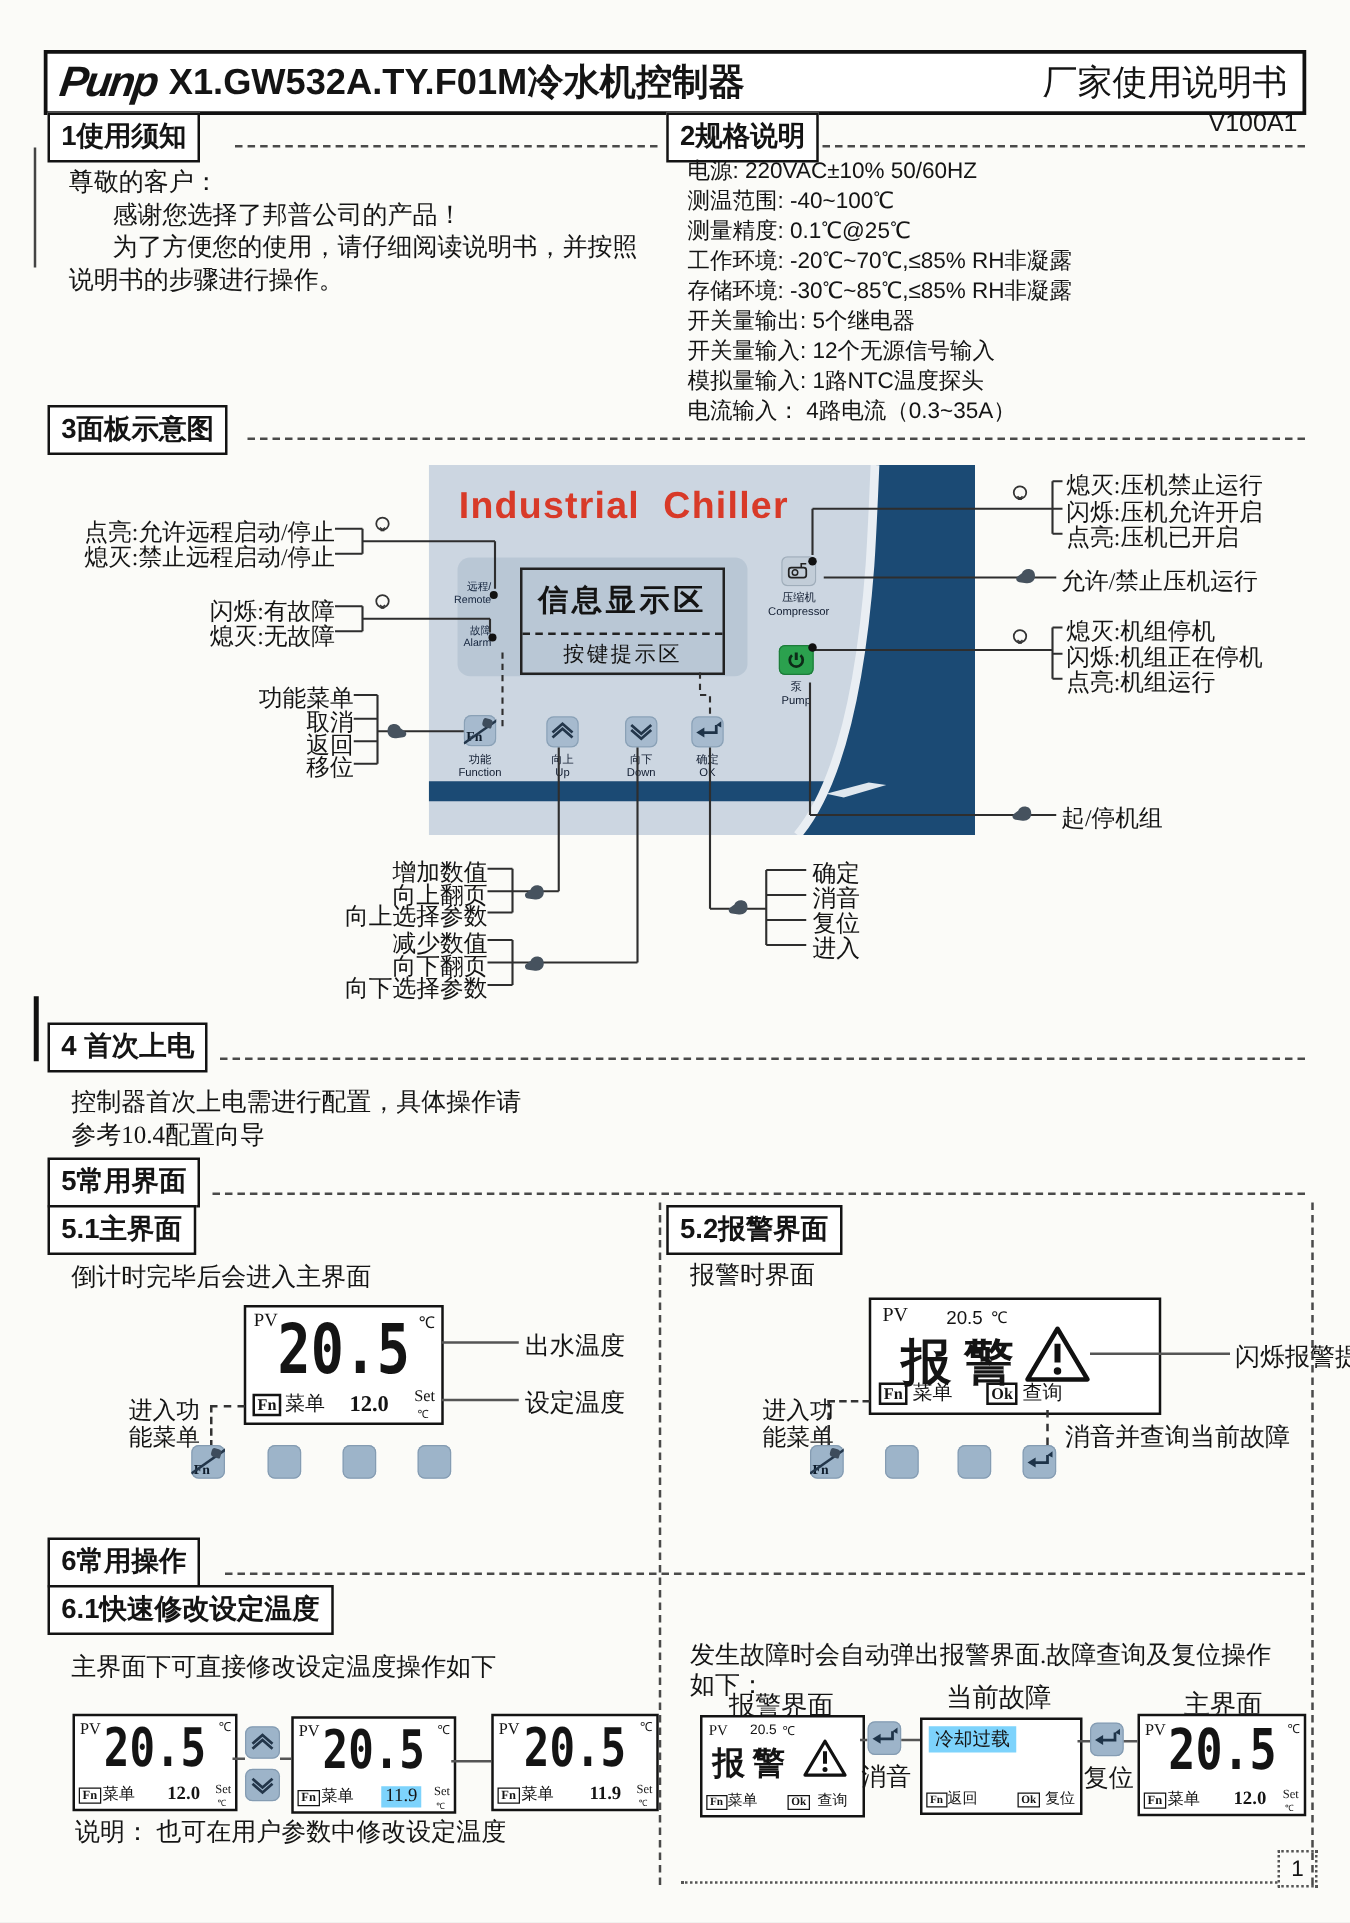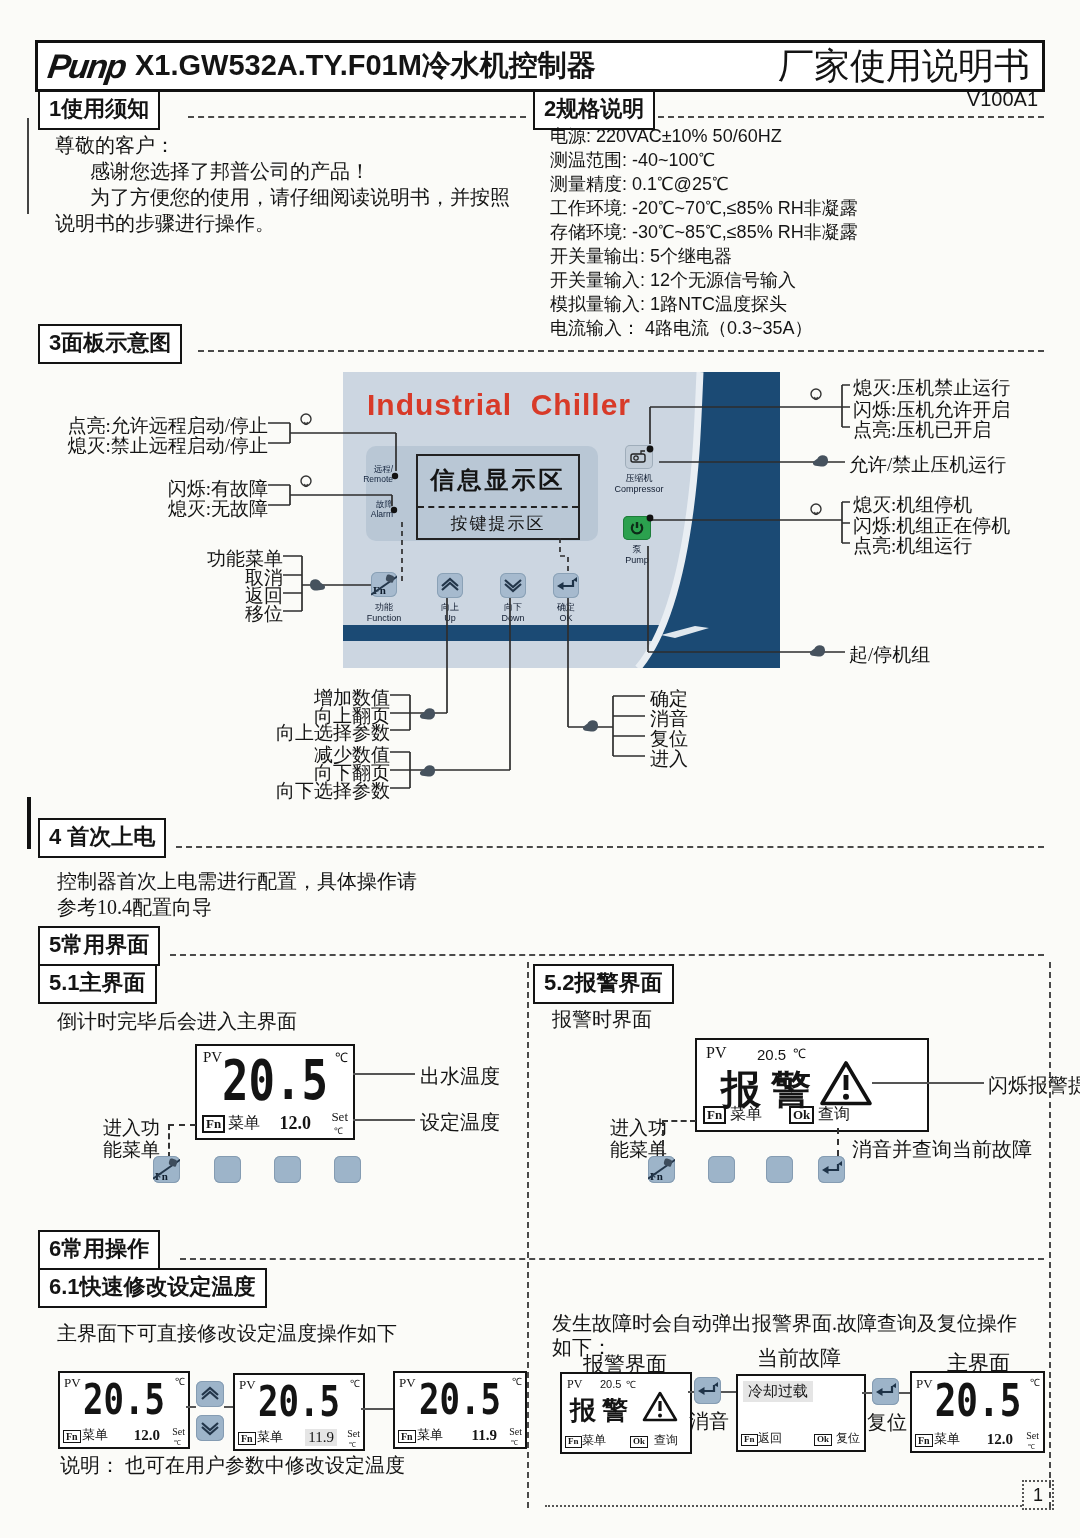--- a/index.html
+++ b/index.html
@@ -33,33 +33,33 @@
   .dlh{position:absolute;height:0;border-top:2px dashed #333;}
   .dlv{position:absolute;width:0;border-left:2px dashed #333;}
   
   .fng{position:relative;width:100%;height:100%;overflow:hidden;}
   .fnt{position:absolute;left:2px;bottom:1px;font-family:"Liberation Serif",serif;
        font-weight:bold;font-size:11px;color:#0e1c2c;}
   .fns{position:absolute;left:-3px;top:12px;width:34px;border-top:2.5px solid #23364a;
        transform:rotate(-35deg);}
   .fnb{position:absolute;right:3px;top:3px;width:8px;height:7px;background:#3d4c5c;
        border-radius:2px 3px 1px 3px;transform:rotate(18deg);}
-  .hl{background:#e5e5e5;}
+  .hl{background:#7dd3fc;}
   .pv{font-family:"Liberation Serif",serif;}
   .sans{font-family:"Liberation Sans",sans-serif;}
 </style>
 </head>
 <body>
 
 <div id="page">
 
   <div class="a" style="left:35px;top:40px;width:1004px;height:46px;border:3px solid #111;background:#fff;display:flex;align-items:center;">
     <span style="margin-left:10px;font:italic 900 34px 'Liberation Sans',sans-serif;letter-spacing:-2px;transform:skewX(-8deg);display:inline-block;">Punp</span>
     <span style="margin-left:10px;font:bold 29px 'Liberation Sans',sans-serif;">X1.GW532A.TY.F01M冷水机控制器</span>
-    <span style="margin-left:auto;margin-right:12px;font-size:36px;">厂家使用说明书</span>
+    <span style="margin-left:auto;margin-right:12px;font-size:28px;">厂家使用说明书</span>
   </div>
   <div class="a" style="right:42px;top:88px;font:20px 'Liberation Sans',sans-serif;">V100A1</div>
 
   <div class="a" style="left:27px;top:118px;width:2px;height:96px;background:#444;"></div>
   <div class="a" style="left:27px;top:797px;width:4px;height:52px;background:#111;"></div>
 
   <div class="sb" style="left:38px;top:90px;">1使用须知</div>
   <div class="dh" style="left:188px;top:116px;width:338px;"></div>
   <div class="sb" style="left:533px;top:90px;">2规格说明</div>
   <div class="dh" style="left:658px;top:116px;width:386px;"></div>

